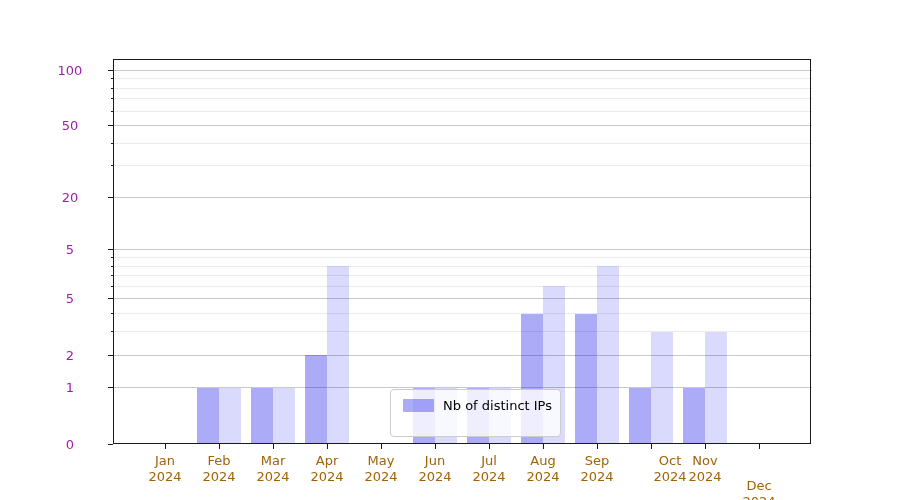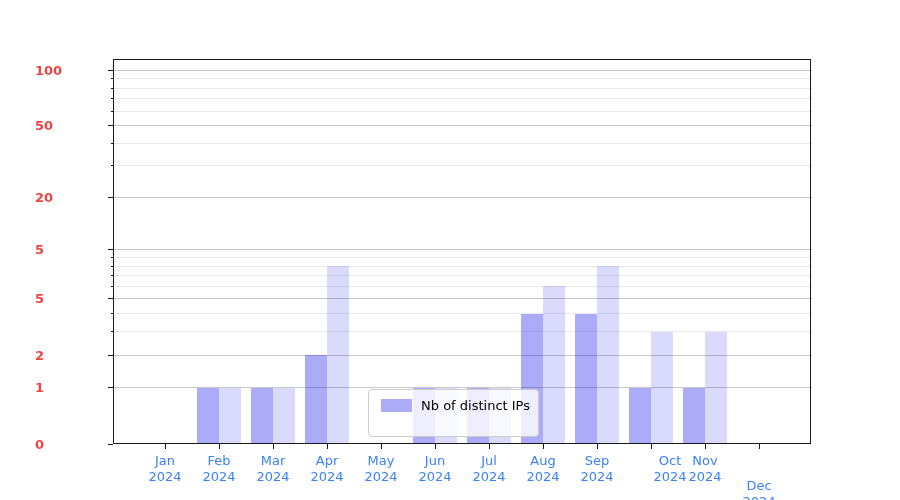--- a/index.html
+++ b/index.html
@@ -24,38 +24,37 @@
   .plot-border {
     position: absolute;
     left: 113px; top: 59px; width: 698px; height: 385px;
     border: 1.2px solid #1a1a1a;
     box-sizing: border-box;
     pointer-events: none;
   }
   .ytick-label {
     position: absolute;
     width: 70px;
-    text-align: left;
+    text-align: center;
     font-size: 13px;
-    color: #ef4444;
+    color: #a21caf;
     line-height: 13px;
-    font-weight: bold;
   }
   .xtick-label {
     position: absolute;
     width: 80px;
     text-align: center;
     font-size: 13px;
-    color: #3b82f6;
+    color: #a16207;
     line-height: 16px;
   }
   .tickmark { position: absolute; background: #1a1a1a; }
   .legend {
     position: absolute;
-    left: 368px; top: 389px;
+    left: 390px; top: 389px;
     width: 171px; height: 48px;
     background: rgba(255, 255, 255, 0.8);
     border: 1px solid #cccccc;
     border-radius: 4px;
     box-sizing: border-box;
     padding: 7px 8px 12px 12px;
     z-index: 30;
   }
   .legend-row { display: flex; align-items: center; height: 17px; margin-bottom: 3px; }
   .swatch { display: inline-block; width: 34px; height: 13px; margin-right: 9px; }

